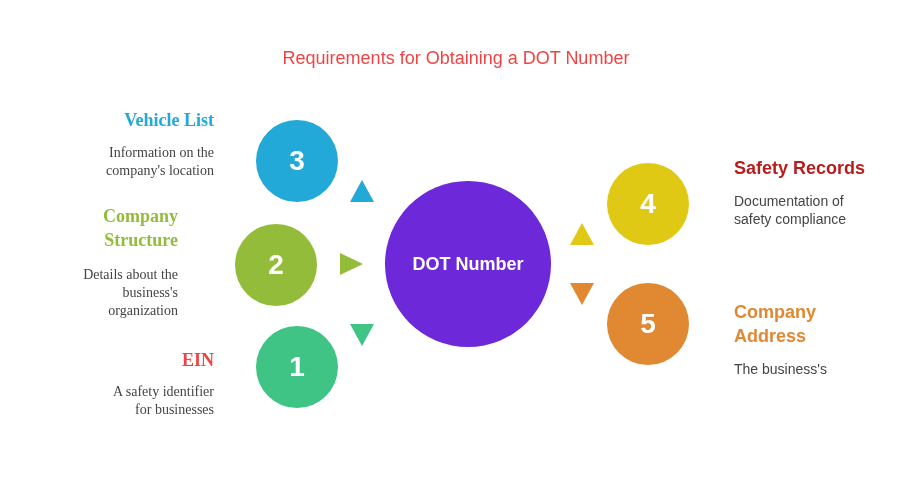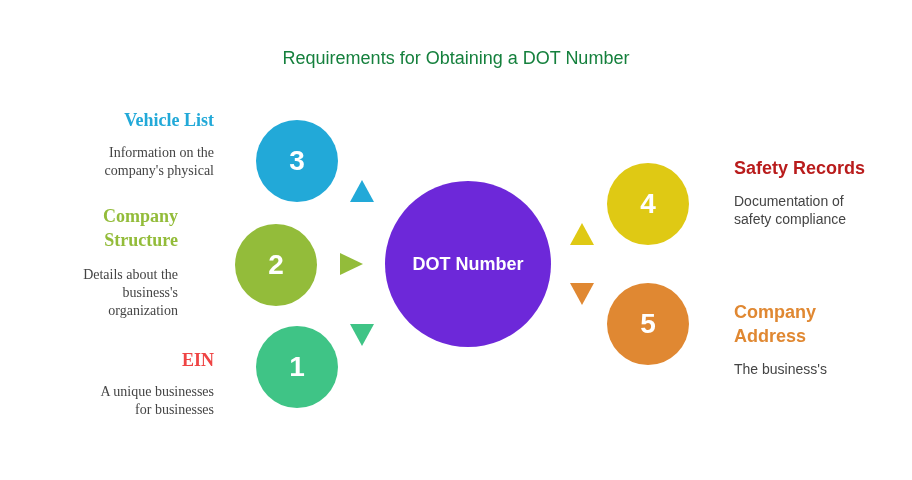--- a/index.html
+++ b/index.html
@@ -1,17 +1,17 @@
 <!DOCTYPE html>
 <html><head>
   <meta charset="utf-8">
   <style>
     html, body { margin: 0; padding: 0; }
     body { width: 912px; height: 480px; background: #ffffff; position: relative; overflow: hidden; font-family: "Liberation Sans", "DejaVu Sans", sans-serif; }
-    .title { position: absolute; top: 48px; left: 0; width: 912px; text-align: center; font-size: 18px; color: #15803d; }
+    .title { position: absolute; top: 48px; left: 0; width: 912px; text-align: center; font-size: 18px; color: #ef4444; }
     .circle { position: absolute; border-radius: 50%; display: flex; align-items: center; justify-content: center; color: #ffffff; font-weight: bold; }
     .num { width: 82px; height: 82px; font-size: 28px; }
     .hub { width: 166px; height: 166px; font-size: 18px; background: #6d28d9; }
     .tri { position: absolute; width: 0; height: 0; }
     .heading { position: absolute; font-weight: bold; font-size: 18px; line-height: 24px; }
     .desc { position: absolute; font-size: 14px; line-height: 18px; color: #444444; }
     .left { text-align: right; font-family: Liberation Serif, serif; }
     .right { text-align: left; }
   </style>
 </head>
@@ -23,21 +23,21 @@
   <span>DOT Number</span>
 </div>
 
 <div class="circle num" style="left:256px; top:120px; background:#22a9d8;">
   <span>3</span>
 </div>
 <div class="tri" style="left:350px; top:180px; border-left:12px solid transparent; border-right:12px solid transparent; border-bottom:22px solid #22a9d8;"></div>
 <div class="heading left" style="right:698px; top:108px; color:#22a9d8;">Vehicle List</div>
 <div class="desc left" style="right:698px; top:144px;">
   <div>Information on the</div>
-  <div>company's physical</div>
+  <div>company's location</div>
 </div>
 
 <div class="circle num" style="left:235px; top:224px; background:#93bc3a;">
   <span>2</span>
 </div>
 <div class="tri" style="left:340px; top:253px; border-top:11px solid transparent; border-bottom:11px solid transparent; border-left:23px solid #93bc3a;"></div>
 <div class="heading left" style="right:734px; top:204px; color:#93bc3a;">
   <div>Company</div>
   <div>Structure</div>
 </div>
@@ -46,21 +46,21 @@
   <div>business's</div>
   <div>organization</div>
 </div>
 
 <div class="circle num" style="left:256px; top:326px; background:#3fc486;">
   <span>1</span>
 </div>
 <div class="tri" style="left:350px; top:324px; border-left:12px solid transparent; border-right:12px solid transparent; border-top:22px solid #3fc486;"></div>
 <div class="heading left" style="right:698px; top:348px; color:#ef4444;">EIN</div>
 <div class="desc left" style="right:698px; top:383px;">
-  <div>A unique businesses</div>
+  <div>A safety identifier</div>
   <div>for businesses</div>
 </div>
 
 <div class="circle num" style="left:607px; top:163px; background:#dfc914;">
   <span>4</span>
 </div>
 <div class="tri" style="left:570px; top:223px; border-left:12px solid transparent; border-right:12px solid transparent; border-bottom:22px solid #dfc914;"></div>
 <div class="heading right" style="left:734px; top:156px; color:#b91c1c;">Safety Records</div>
 <div class="desc right" style="left:734px; top:192px;">
   <div>Documentation of</div>

